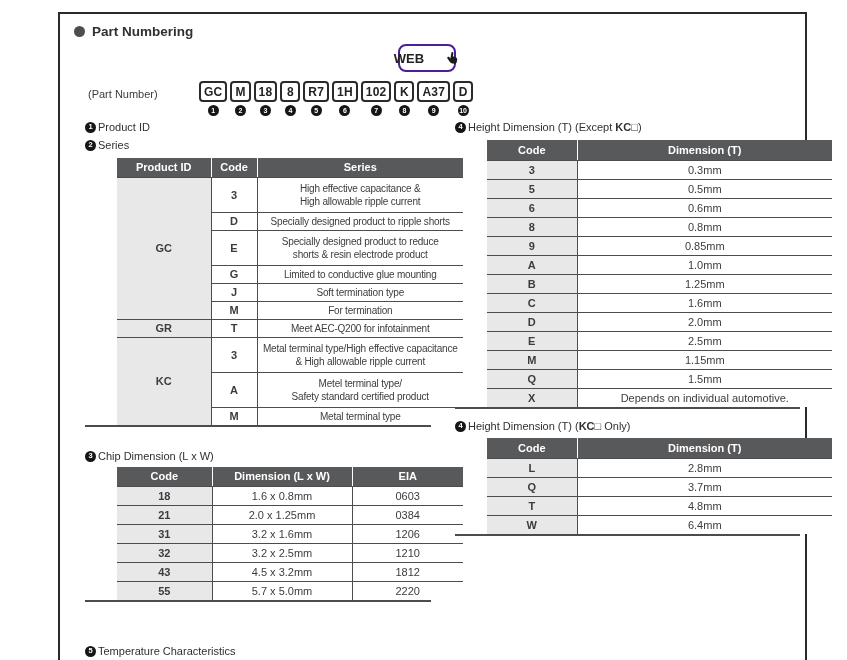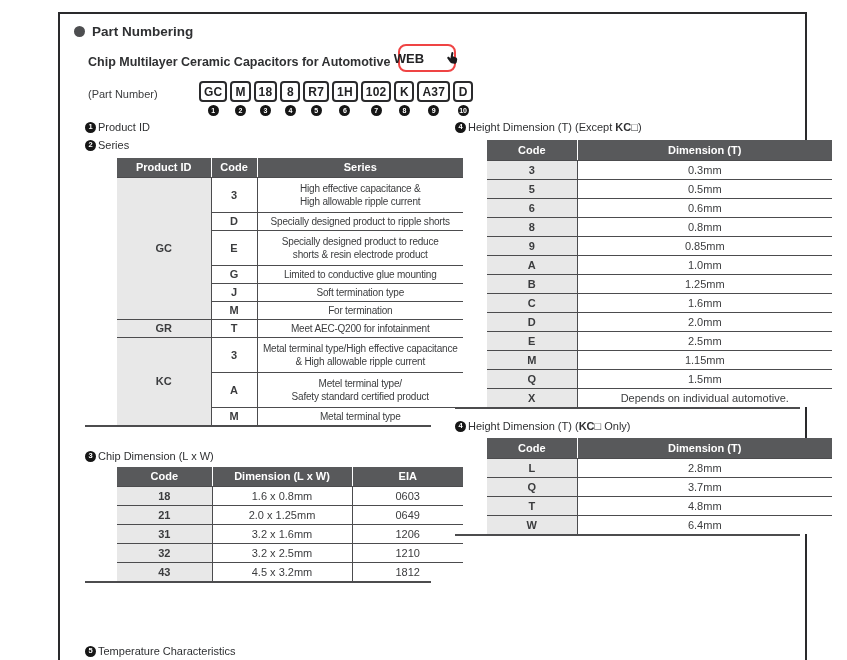--- a/index.html
+++ b/index.html
@@ -11,21 +11,21 @@
   }
   .canvas { position: relative; width: 847px; height: 660px; overflow: hidden; background: #fff; }
   .frame { position: absolute; left: 58px; top: 12px; width: 749px; height: 700px; border: 2px solid #2a2a2c; }
 
   .title-row { position: absolute; left: 74px; top: 24px; display: flex; align-items: center; gap: 7px;
                font-weight: bold; font-size: 13.5px; color: #2f3032; }
   .bullet { width: 11px; height: 11px; border-radius: 50%; background: #4d4e50; flex: none; }
   .subtitle { position: absolute; left: 88px; top: 55px; font-weight: bold; font-size: 12.5px; color: #2f3032; }
 
   .web-btn { position: absolute; left: 398px; top: 44px; width: 58px; height: 28px;
-             border: 2px solid #ef4444; border-radius: 8px; background: #fff;
+             border: 2px solid #4c1d95; border-radius: 8px; background: #fff;
              display: flex; align-items: center; justify-content: center; gap: 21px;
              font-weight: bold; font-size: 13px; color: #232325; cursor: pointer; }
 
   .pn-label { position: absolute; left: 88px; top: 88px; font-size: 11px; }
   .pn-row { position: absolute; left: 199px; top: 81px; display: flex; gap: 3px; align-items: flex-start; }
   .pn-seg { display: flex; flex-direction: column; align-items: center; gap: 3px; }
   .pn-box { border: 2px solid #2a2a2c; border-radius: 4px; min-width: 20px; height: 21px; padding: 0 3px;
             display: flex; align-items: center; justify-content: center;
             font-weight: bold; font-size: 12px; color: #232325; letter-spacing: 0.2px; }
   .pn-badge, .nbadge { width: 11px; height: 11px; border-radius: 50%; background: #161616; color: #fff;
@@ -63,21 +63,20 @@
 </head>
 <body>
 
 <div class="canvas">
   <div class="frame"></div>
 
   <div class="title-row">
     <span class="bullet"></span>
     <span>Part Numbering</span>
   </div>
-  <div class="subtitle">Chip Multilayer Ceramic Capacitors for Automotive</div>
 
   <div class="web-btn">
     <span>WEB</span>
     <span style="display:flex;">
       <svg width="15" height="15" viewBox="0 0 24 24">
           <path fill="#1b1b1d" transform="rotate(10 12 12)" d="M10.3 1.8c-.9 0-1.6.7-1.6 1.6v9.2l-2-1.8c-.8-.7-2-.6-2.7.2-.6.7-.6 1.8.1 2.5l5.2 5.2c.6.6 1.5 1 2.4 1h4.6c1.9 0 3.4-1.5 3.4-3.4v-3.9c0-1.5-1.1-2.8-2.6-3.1l-5.2-1V3.4c0-.9-.7-1.6-1.6-1.6z"></path>
         </svg>
     </span>
   </div>
 
@@ -221,36 +220,41 @@
       </thead>
       <tbody>
         <tr class="hr19">
           <td class="lab">18</td>
           <td>1.6 x 0.8mm</td>
           <td>0603</td>
         </tr>
         <tr class="hr19">
           <td class="lab">21</td>
           <td>2.0 x 1.25mm</td>
-          <td>0649</td>
+          <td>0384</td>
         </tr>
         <tr class="hr19">
           <td class="lab">31</td>
           <td>3.2 x 1.6mm</td>
           <td>1206</td>
         </tr>
         <tr class="hr19">
           <td class="lab">32</td>
           <td>3.2 x 2.5mm</td>
           <td>1210</td>
         </tr>
         <tr class="hr19">
           <td class="lab">43</td>
           <td>4.5 x 3.2mm</td>
           <td>1812</td>
+        </tr>
+        <tr class="hr19">
+          <td class="lab">55</td>
+          <td>5.7 x 5.0mm</td>
+          <td>2220</td>
         </tr>
       </tbody>
     </table>
   </div>
 
   <div class="sec-head h-temp">
     <span class="nbadge">5</span>
       <span>Temperature Characteristics</span>
   </div>
 

